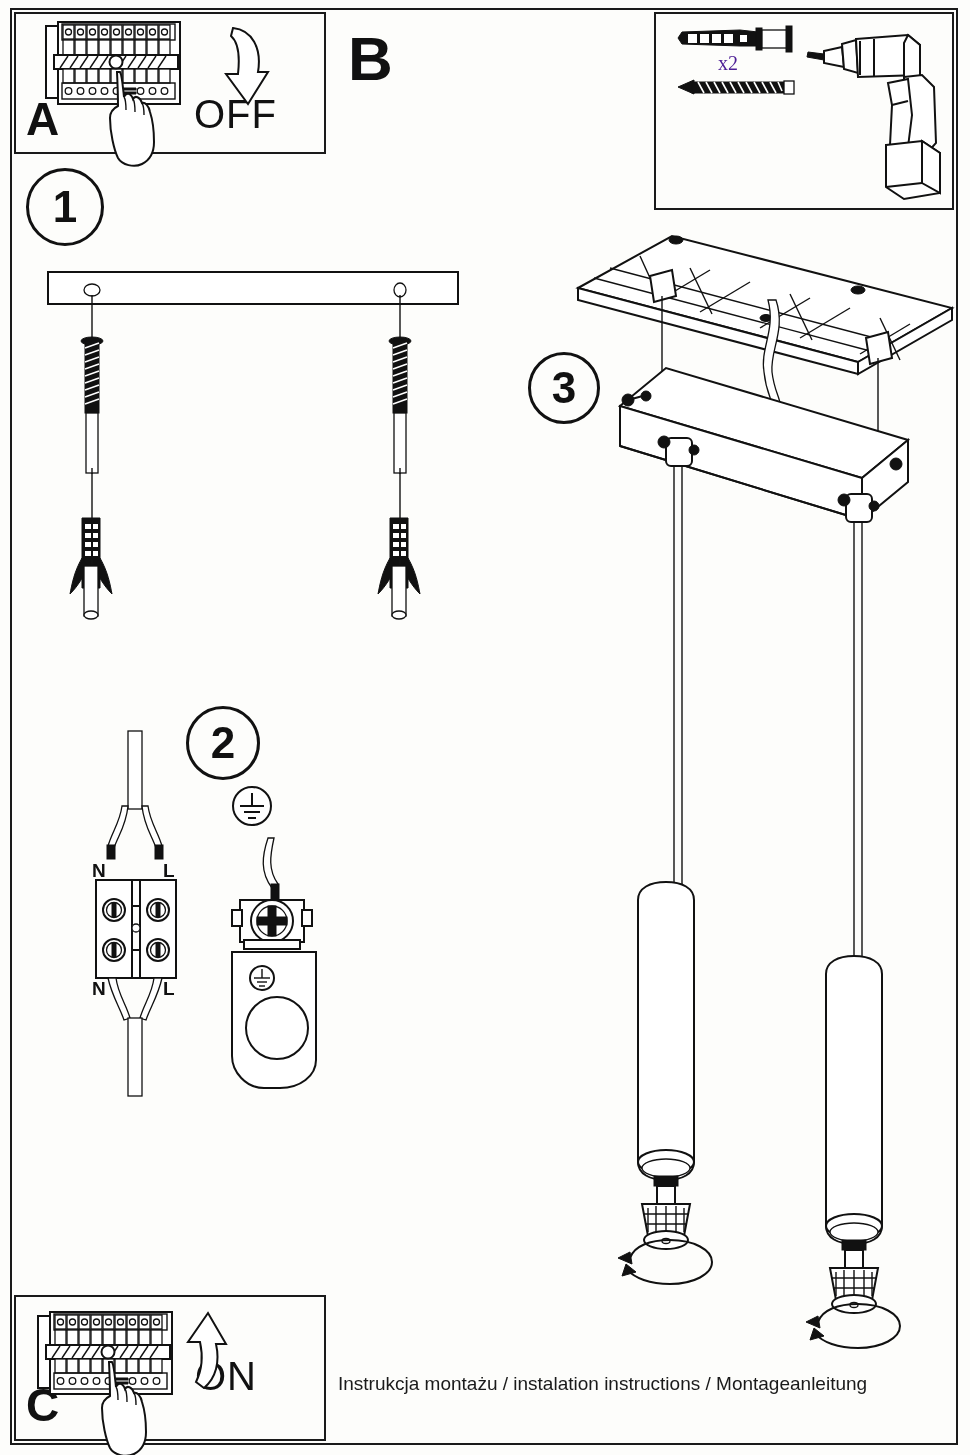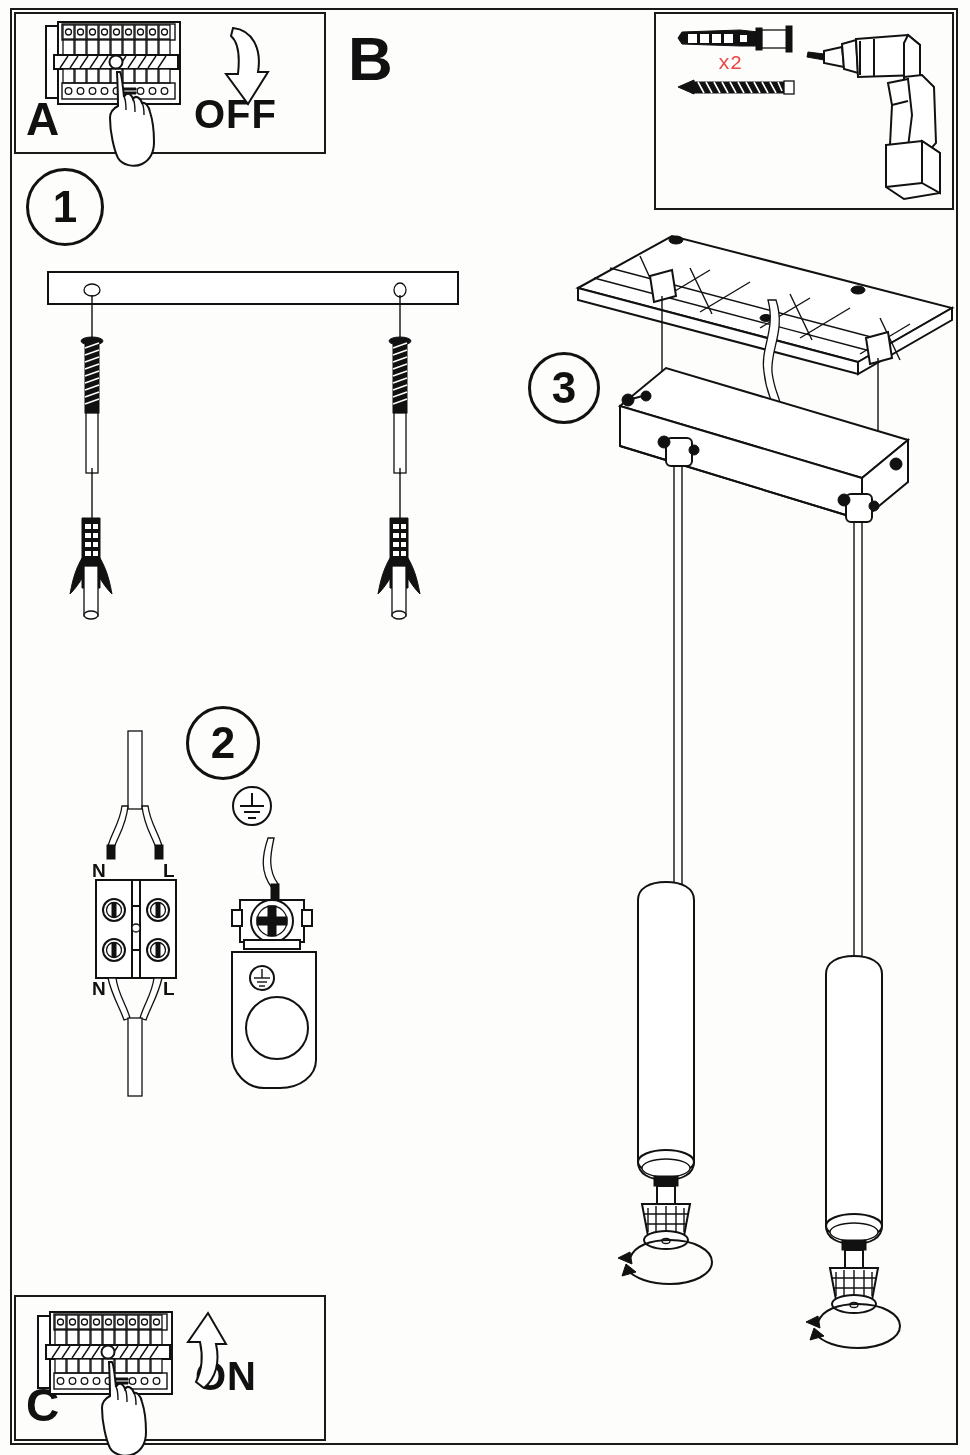--- a/index.html
+++ b/index.html
@@ -32,27 +32,27 @@
     font-size:46px;font-weight:bold;color:#111;
     line-height:1;
     font-family:"Liberation Sans", sans-serif;
   }
   #letter-a{left:26px;top:96px;}
   #letter-b{left:348px;top:28px;font-size:62px;}
   #letter-c{left:26px;top:1382px;}
 
   .word{
     position:absolute;
-    font-size:40px;font-weight:bold;color:#111;
+    font-size:40px;font-weight:normal;color:#111;
     letter-spacing:1px;
     font-family:"Liberation Sans", sans-serif;
   }
   #word-off{left:194px;top:92px;}
   #word-on{left:195px;top:1354px;}
-  #qty-x2{position:absolute;left:718px;top:52px;font-size:20px;color:#ef4444;font-family:Liberation Mono, monospace;}
+  #qty-x2{position:absolute;left:718px;top:52px;font-size:20px;color:#4c1d95;font-family:Liberation Serif, serif;}
 
   .step-circle{
     position:absolute;
     border:3px solid #111;
     border-radius:50%;
     display:flex;align-items:center;justify-content:center;
     font-size:44px;font-weight:bold;color:#111;
     font-family:"Liberation Sans", sans-serif;
     background:transparent;
   }
@@ -628,14 +628,15 @@
       <path class="ln-thin" d="M24 25 C26 28 26 33 26 38"></path>
       <path class="ln-thin" d="M33 27 C35 30 35 35 35 40"></path>
       <path class="ln-thin" d="M42 31 C44 34 44 38 44 43"></path>
     </g>
 
     <g>
       <path class="fil-w" d="M204 1388 C216 1378 220 1362 216 1344 L226 1344 L208 1313 L188 1342 L200 1342 C204 1360 200 1374 196 1382 Z"></path>
     </g>
   </svg>
 
+  <div class="caption" id="caption-line1">Instrukcja montażu / instalation instructions / Montageanleitung</div>
 
 </div>
 
 </body></html>

